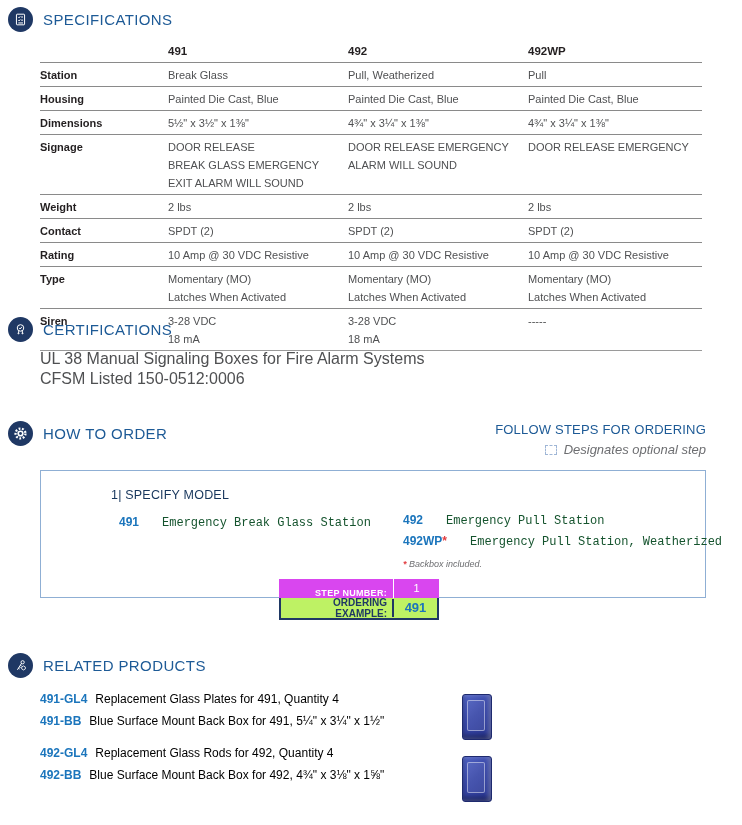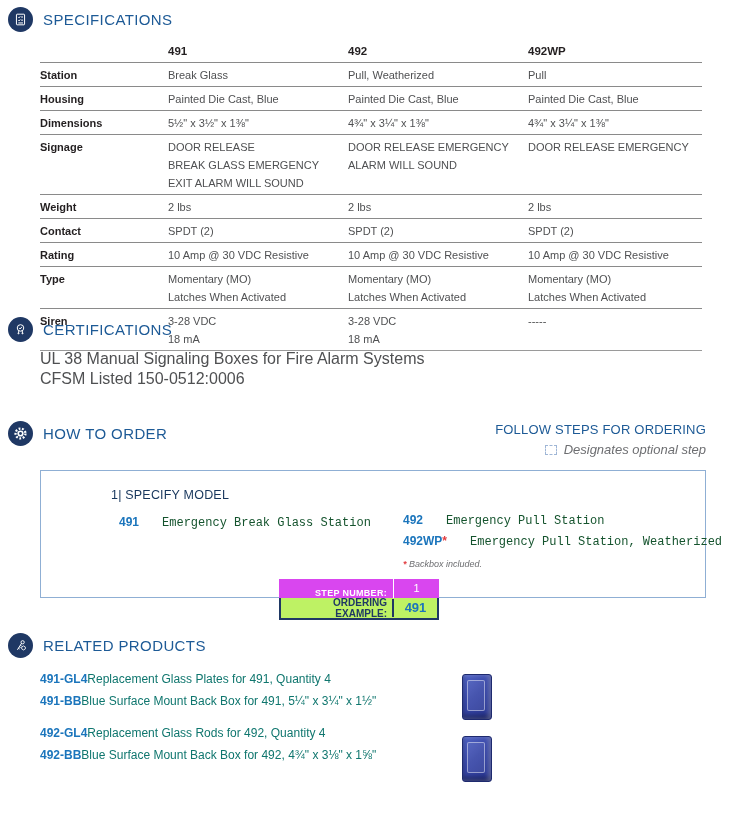--- a/index.html
+++ b/index.html
@@ -5,21 +5,21 @@
   * { margin:0; padding:0; box-sizing:border-box; }
   html,body { background:#ffffff; }
   body {
     width:742px; height:825px; position:relative; overflow:hidden;
     font-family:"Liberation Sans", sans-serif; color:#4f5052;
   }
   .sec { position:absolute; left:8px; right:8px; }
   #sec-spec    { top:6px; }
   #sec-cert    { top:316px; }
   #sec-order   { top:420px; height:232px; }
-  #sec-related { top:632px; height:170px; }
+  #sec-related { top:652px; height:170px; }
 
   
   .sec-header { display:flex; align-items:center; gap:10px; height:26px; }
   .icon-circle {
     width:25px; height:25px; border-radius:50%; background:#1f3864;
     display:inline-flex; align-items:center; justify-content:center; flex:0 0 auto;
   }
   .sec-title { font-size:15px; font-weight:500; letter-spacing:.4px; color:#1d5a96; }
 
   
@@ -64,21 +64,21 @@
   .step-row-bottom { display:flex; background:#bef264; border:2px solid #1f3864; border-top:none; height:22px; align-items:center; }
   .example-label { flex:1 1 auto; text-align:right; color:#1f3864; font-size:10px; font-weight:bold; padding-right:5px; }
   .example-value { flex:0 0 45px; border-left:2px solid #1f3864; color:#1b75bc; font-size:13px; font-weight:bold; text-align:center; line-height:18px; }
 
   
   .rp-group { position:absolute; left:32px; }
   #rp-group-0 { top:36px; }
   #rp-group-1 { top:90px; }
   .rp-row { line-height:22px; font-size:12px; white-space:nowrap; }
   .rp-code { font-weight:bold; color:#1b75bc; }
-  .rp-desc { color:#0f766e; }
+  .rp-desc { color:#000000; margin-left:8px; }
 
   .product-box {
     position:absolute; left:454px; width:30px; height:46px;
     background:linear-gradient(135deg,#5063c4 0%,#3847a8 45%,#27348f 100%);
     border:1px solid #1e2a6e; border-radius:3px;
     box-shadow:inset -3px 0 4px rgba(255,255,255,.25), inset 0 -4px 5px rgba(0,0,0,.35);
   }
   .product-box::after {
     content:""; position:absolute; left:4px; right:6px; top:5px; bottom:8px;
     border:1px solid rgba(255,255,255,.45); background:rgba(255,255,255,.08); border-radius:2px;

